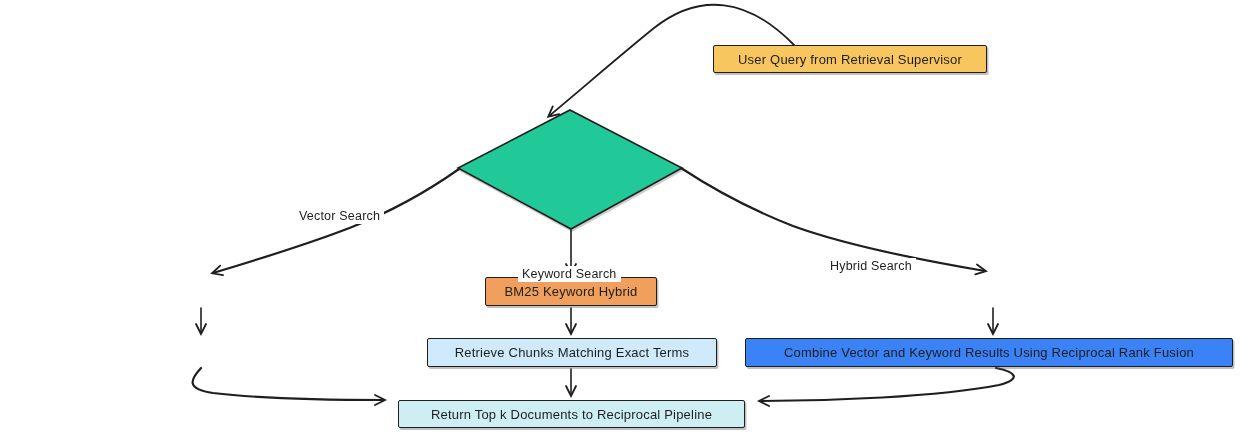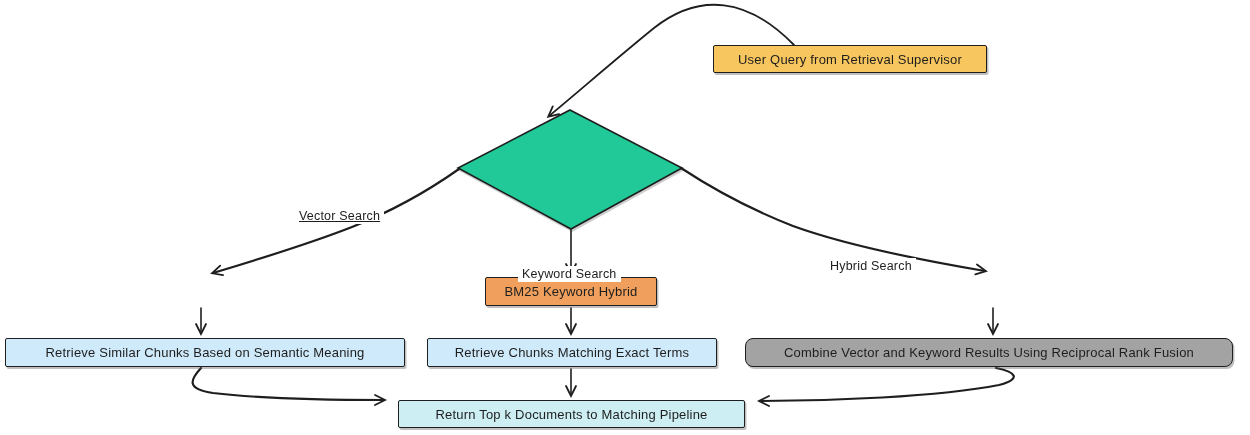--- a/index.html
+++ b/index.html
@@ -87,27 +87,26 @@
     <path class="edge" d="M 996 368 C 1016 372 1022 379 999 385 C 938 397 828 401 760 401" stroke-width="2.2" marker-end="url(#arrow)"></path>
   </svg>
 
   <div class="node" style="left: 713px; top: 45px; width: 274px; height: 28px; background-color: rgb(248, 198, 94);">User Query from Retrieval Supervisor</div>
 
 
 
   <div class="node" style="left: 485px; top: 277px; width: 172px; height: 29px; background-color: rgb(240, 160, 92);">BM25 Keyword Hybrid</div>
 
 
-  <div class="node" style="left: 5px; top: 338px; width: 400px; height: 29px; background-color: rgb(207, 234, 250);">Retrieve Similar Chunks Based on Semantic Meaning</div>
 
   <div class="node" style="left: 427px; top: 338px; width: 290px; height: 29px; background-color: rgb(207, 234, 250);">Retrieve Chunks Matching Exact Terms</div>
 
-  <div class="node" style="left: 745px; top: 338px; width: 488px; height: 29px; background-color: #a3a3a3; border-radius: 8px;">Combine Vector and Keyword Results Using Reciprocal Rank Fusion</div>
+  <div class="node" style="left: 745px; top: 338px; width: 488px; height: 29px; background-color: #3b82f6;">Combine Vector and Keyword Results Using Reciprocal Rank Fusion</div>
 
-  <div class="node" style="left: 398px; top: 400px; width: 347px; height: 28px; background-color: rgb(205, 238, 242);">Return Top k Documents to Matching Pipeline</div>
+  <div class="node" style="left: 398px; top: 400px; width: 347px; height: 28px; background-color: rgb(205, 238, 242);">Return Top k Documents to Reciprocal Pipeline</div>
 
-  <div class="edge-label" style="left:295px; top:208px;text-decoration:underline;">Vector Search</div>
+  <div class="edge-label" style="left:295px; top:208px;">Vector Search</div>
 
   <div class="edge-label" style="left:518px; top:244px;margin-top:22px;">Keyword Search</div>
 
   <div class="edge-label" style="left:826px; top:214px;margin-top:44px;">Hybrid Search</div>
 
 </div>
 
 </body></html>

